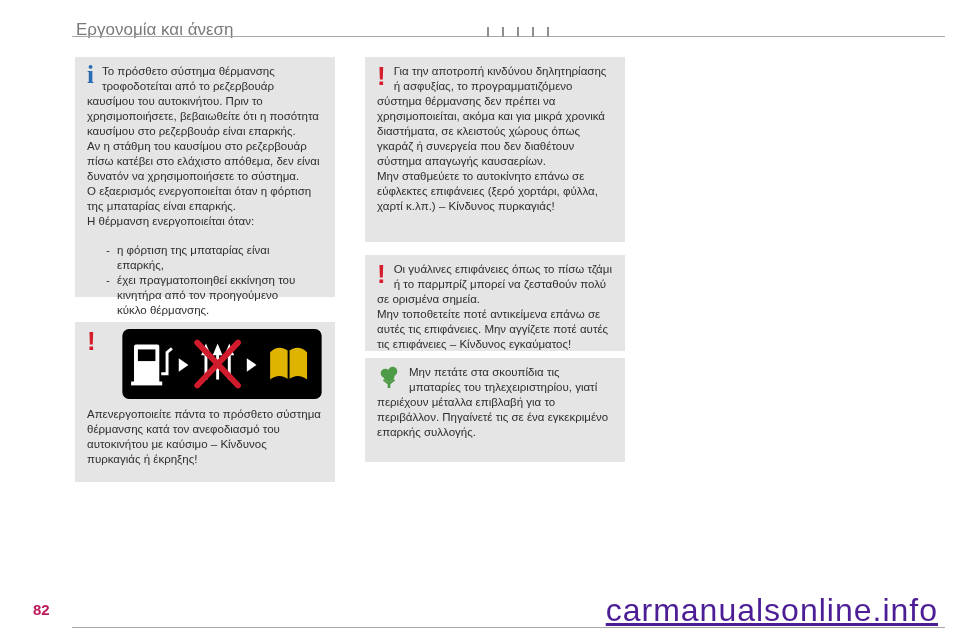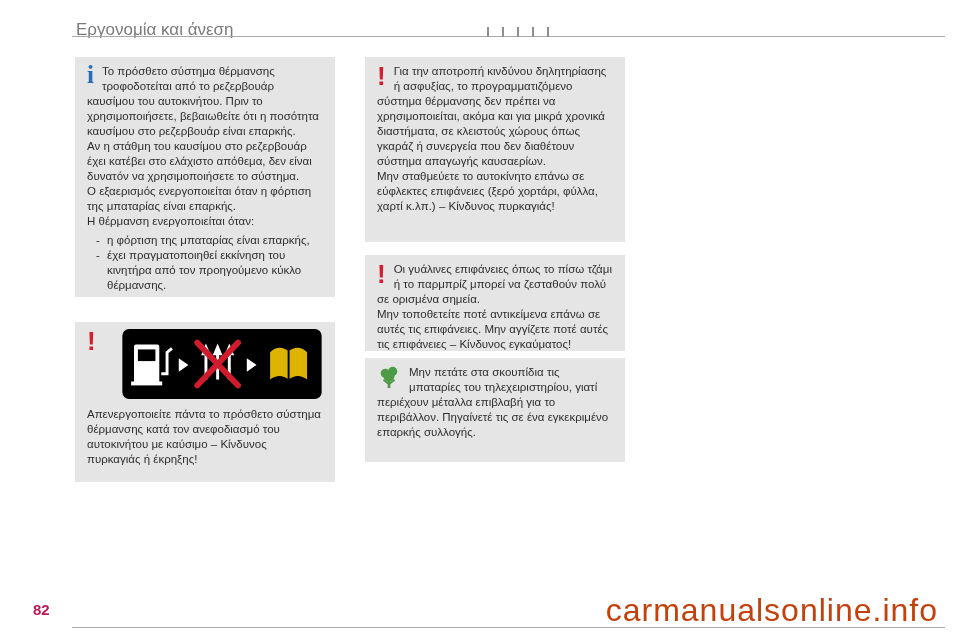--- a/index.html
+++ b/index.html
@@ -10,21 +10,21 @@
 
   
   .header-title { position:absolute; left:76px; top:20px; font-size:17px; color:#7a7a7a; }
   .header-rule  { position:absolute; left:72px; top:36px; width:873px; height:1px; background:#a8a8a8; }
   .ticks { position:absolute; left:487px; top:27px; display:flex; gap:13px; }
   .ticks i { display:block; width:2px; height:10px; background:#8f8f8f; }
 
   
   .page-number { position:absolute; left:33px; top:601px; font-size:15px; font-weight:bold; color:#be185d; }
   .footer-rule { position:absolute; left:72px; top:627px; width:873px; height:1px; background:#a8a8a8; }
-  .watermark   { position:absolute; right:22px; top:592px; font-size:32px; letter-spacing:1px; color:#c2410c; }
+  .watermark   { position:absolute; right:22px; top:592px; font-size:32px; letter-spacing:1px; color:#4c1d95;text-decoration:underline; }
 
   
   .box {
     position:absolute; background:#e5e5e5; box-sizing:border-box;
     padding:7px 12px 8px 12px; font-size:11.5px; line-height:15px; text-align:left;
   }
   .box p { margin:0; }
   .box-l1 { left:75px;  top:57px;  width:260px; height:240px; }
   .box-l2 { left:75px;  top:322px; width:260px; height:160px; }
   .box-r1 { left:365px; top:57px;  width:260px; height:185px; }
@@ -34,21 +34,21 @@
   .float-icon { float:left; margin:0 8px 1px 0; }
   .info-icon {
     font-family:"Liberation Serif", serif; font-weight:bold; font-style:normal;
     font-size:25px; line-height:22px; color:#2a6cb3;
   }
   .warn-icon {
     font-weight:bold; font-size:26px; line-height:24px; color:#d51d2c; font-family:"Liberation Sans", sans-serif;
   }
   .eco-icon { width:24px; height:24px; }
 
-  .dash-list { margin:4px; padding:0 0 0 16px; list-style:none; }
+  .dash-list { margin:14px; padding:0 0 0 16px; list-style:none; }
   .dash-list li { position:relative; }
   .dash-list li::before { content:"-"; position:absolute; left:-11px; }
 
   
   .l2-top { overflow:hidden; margin-bottom:8px; }
   .picto { display:block; margin-left:18px; float:left; }
   .box-l2 .body-text { clear:none; }
 </style>
 </head>
 <body>
@@ -61,21 +61,21 @@
     <i></i>
       <i></i>
       <i></i>
       <i></i>
       <i></i>
   </div>
 
   <section class="box box-l1">
     <span class="float-icon info-icon">i</span>
     <p>Το πρόσθετο σύστημα θέρμανσης τροφοδοτείται από το ρεζερβουάρ καυσίμου του αυτοκινήτου. Πριν το χρησιμοποιήσετε, βεβαιωθείτε ότι η ποσότητα καυσίμου στο ρεζερβουάρ είναι επαρκής.</p>
-    <p>Αν η στάθμη του καυσίμου στο ρεζερβουάρ έχει κατέβει στο ελάχιστο απόθεμα, δεν είναι δυνατόν να χρησιμοποιήσετε το σύστημα.</p>
+    <p>Αν η στάθμη του καυσίμου στο ρεζερβουάρ πίσω κατέβει στο ελάχιστο απόθεμα, δεν είναι δυνατόν να χρησιμοποιήσετε το σύστημα.</p>
     <p>Ο εξαερισμός ενεργοποιείται όταν η φόρτιση της μπαταρίας είναι επαρκής.</p>
     <p>Η θέρμανση ενεργοποιείται όταν:</p>
     <ul class="dash-list">
       <li>η φόρτιση της μπαταρίας είναι επαρκής,</li>
       <li>έχει πραγματοποιηθεί εκκίνηση του κινητήρα από τον προηγούμενο κύκλο θέρμανσης.</li>
     </ul>
   </section>
 
   <section class="box box-l2">
     <div class="l2-top">

